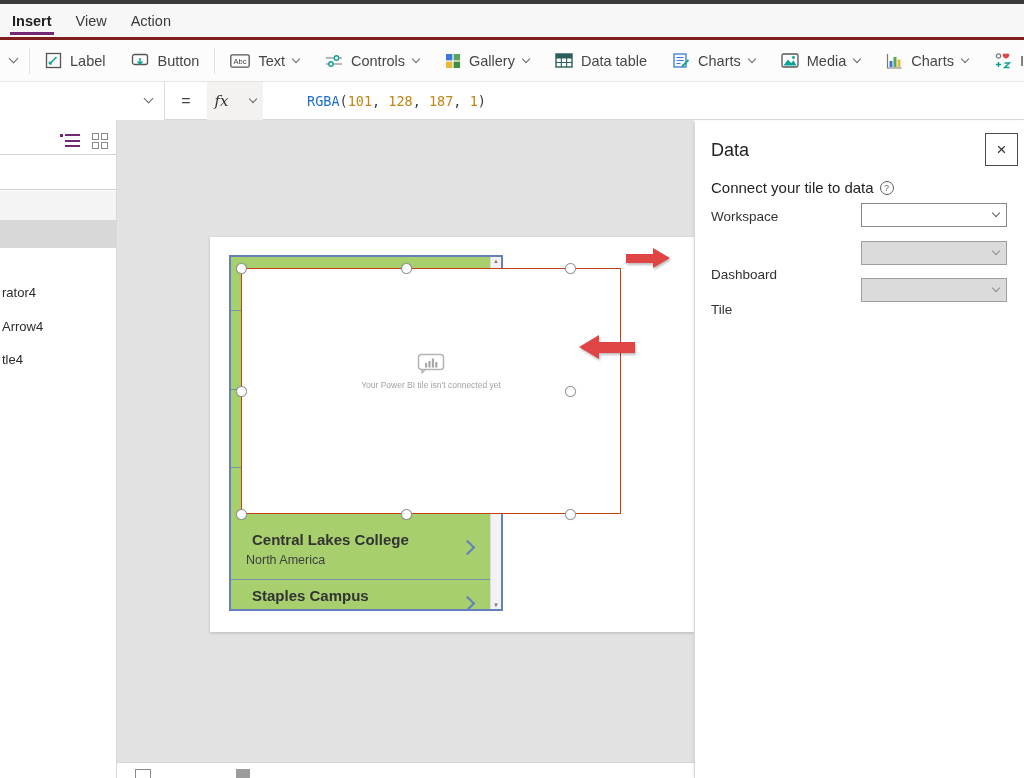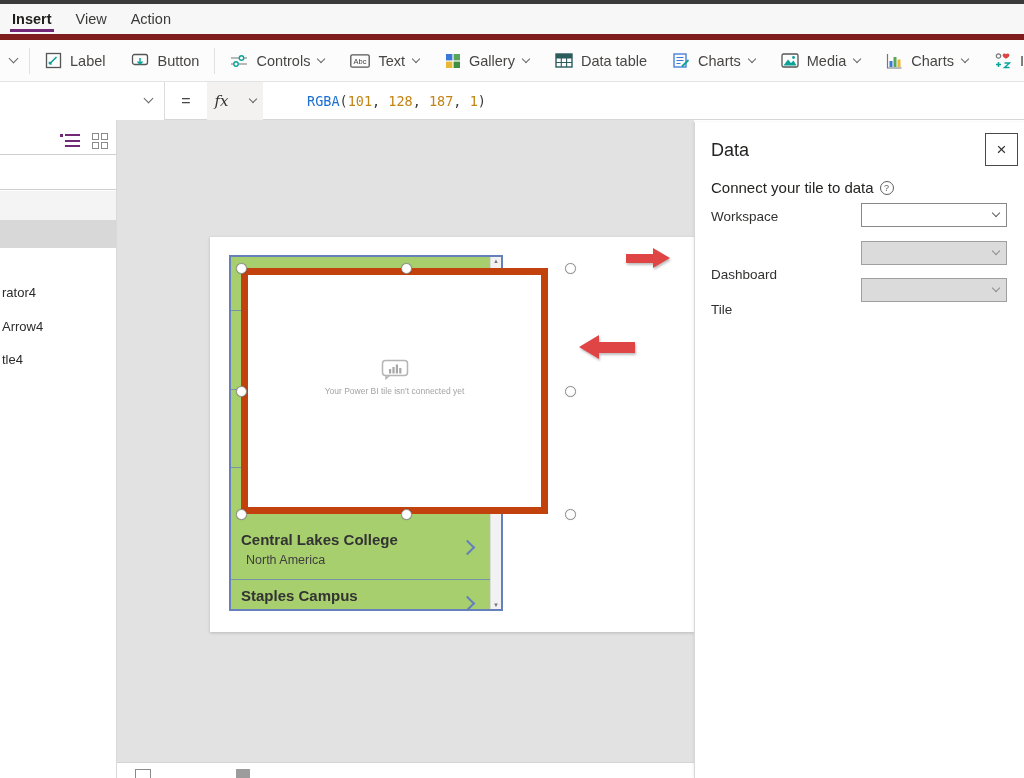--- a/index.html
+++ b/index.html
@@ -4,21 +4,21 @@
 <style>
   * { margin:0; padding:0; box-sizing:border-box; }
   html,body { background:#fff; }
   body { font-family:"Liberation Sans","DejaVu Sans",sans-serif; }
   #app { position:relative; width:1024px; height:778px; overflow:hidden; background:#fff; }
 
   
   .titlebar-sliver { position:absolute; left:0; top:0; width:1024px; height:4px; background:#3a3a3a; }
 
   
-  .menubar { position:absolute; left:0; top:4px; width:1024px; height:36px; background:#f7f7f7; border-bottom:6px solid #7f1d1d; display:flex; align-items:center; }
+  .menubar { position:absolute; left:0; top:4px; width:1024px; height:36px; background:#f7f7f7; border-bottom:3px solid #7f1d1d; display:flex; align-items:center; }
   .menu-item { position:relative; font-size:14.5px; color:#3b3a39; padding:0 12px; height:100%; display:flex; align-items:center; cursor:default; }
   .menu-item.active { color:#201f1e; font-weight:bold; }
   .menu-item.active::after { content:""; position:absolute; left:10px; right:10px; bottom:2px; height:3px; background:#742774; }
 
   
   .toolbar { position:absolute; left:0; top:40px; width:1024px; height:42px; background:#fcfcfc; border-bottom:1px solid #e3e3e3; display:flex; align-items:center; overflow:hidden; }
   .tb-sep { width:1px; height:26px; background:#e1e1e1; margin:0 2px; flex:0 0 auto; }
   .tb-item { display:flex; align-items:center; gap:8px; padding:0 13px; height:100%; color:#484644; font-size:14.5px; white-space:nowrap; flex:0 0 auto; }
   .tb-overflow { padding:0 10px; }
   .chv { display:inline-block; width:7px; height:7px; border-right:1.4px solid #666; border-bottom:1.4px solid #666; transform:rotate(45deg); margin-top:-4px; }
@@ -54,26 +54,26 @@
   
   .canvas { position:absolute; left:117px; top:120px; width:577px; height:658px; background:#e2e2e2; overflow:hidden; }
   .artboard { position:absolute; left:93px; top:117px; width:484px; height:395px; background:#fff; box-shadow:0 1px 3px rgba(0,0,0,.18); }
 
   
   .gallery { position:absolute; left:112px; top:135px; width:274px; height:356px; background:#a7cf6e; border:2px solid #6580bb; }
   .g-scrollbar { position:absolute; right:0; top:0; width:11px; height:100%; background:#f2f2f2; border-left:1px solid #dcdcdc; }
   .g-scroll-up { position:absolute; top:1px; left:0; width:100%; text-align:center; font-size:6px; color:#777; }
   .g-scroll-dn { position:absolute; bottom:1px; left:0; width:100%; text-align:center; font-size:6px; color:#777; }
   .g-sep { position:absolute; left:0; width:260px; height:1px; background:rgba(101,128,187,.75); }
-  .g-title { position:absolute; left:10px; font-size:15px; font-weight:bold; color:#333; }
+  .g-title { position:absolute; left:21px; font-size:15px; font-weight:bold; color:#333; }
   .g-sub { position:absolute; left:15px; font-size:12.5px; color:#3e3e3e; }
   .g-arrow { position:absolute; width:11px; height:11px; border-top:2px solid #6580bb; border-right:2px solid #6580bb; transform:rotate(45deg); }
 
   
-  .pbi-tile { position:absolute; left:124px; top:148px; width:307px; height:246px; background:#fff; border:7px solid #c2410c; }
+  .pbi-tile { position:absolute; left:124px; top:148px; width:380px; height:246px; background:#fff; border:1px solid #c2410c; }
   .pbi-inner { position:absolute; left:0; top:84px; width:100%; display:flex; flex-direction:column; align-items:center; }
   .pbi-caption { margin-top:6px; font-size:8.5px; color:#a3a3a3; }
   .pbi-cta { margin-top:8px; width:131px; background:#70226b; color:#fff; font-size:8.5px; line-height:1.35; text-align:center; padding:5px 4px; }
 
   
   .handle { position:absolute; width:11px; height:11px; border-radius:50%; background:#fff; border:1px solid #8f8f8f; box-shadow:0 0 1px rgba(0,0,0,.25); }
 
   
   .red-arrow { position:absolute; display:flex; align-items:center; filter:drop-shadow(1px 2px 1px rgba(0,0,0,.25)); }
   .ra-body { width:27px; height:9px; background:#e04545; }
@@ -132,35 +132,35 @@
       <svg width="18" height="17" viewBox="0 0 18 17">
           <rect x="1.5" y="2.5" width="15" height="10" rx="2" fill="none" stroke="#555" stroke-width="1.3"></rect>
           <path d="M9 6 v6 M9 12 l-2.5-2.5 M9 12 l2.5-2.5" stroke="#0ba397" stroke-width="1.5" fill="none"></path>
         </svg>
       <span>Button</span>
     </div>
 
     <div class="tb-sep"></div>
 
     <div class="tb-item">
+      <svg width="20" height="14" viewBox="0 0 20 14">
+          <rect x="0.8" y="0.8" width="18.4" height="12.4" rx="1.5" fill="none" stroke="#555" stroke-width="1.3"></rect>
+          <text x="10" y="10" font-size="7.5" text-anchor="middle" fill="#444" font-family="sans-serif">Abc</text>
+        </svg>
+      <span>Text</span>
+      <span class="chv small"></span>
+    </div>
+
+    <div class="tb-item">
       <svg width="18" height="16" viewBox="0 0 18 16">
           <path d="M1 5 h16 M1 11 h16" stroke="#777" stroke-width="1.2"></path>
           <circle cx="11.5" cy="5" r="2.2" fill="#fff" stroke="#0ba397" stroke-width="1.4"></circle>
           <circle cx="6" cy="11" r="2.2" fill="#fff" stroke="#0ba397" stroke-width="1.4"></circle>
         </svg>
       <span>Controls</span>
-      <span class="chv small"></span>
-    </div>
-
-    <div class="tb-item">
-      <svg width="20" height="14" viewBox="0 0 20 14">
-          <rect x="0.8" y="0.8" width="18.4" height="12.4" rx="1.5" fill="none" stroke="#555" stroke-width="1.3"></rect>
-          <text x="10" y="10" font-size="7.5" text-anchor="middle" fill="#444" font-family="sans-serif">Abc</text>
-        </svg>
-      <span>Text</span>
       <span class="chv small"></span>
     </div>
 
     <div class="tb-item">
       <svg width="16" height="16" viewBox="0 0 16 16">
           <rect x="1" y="1" width="6.4" height="6.4" fill="#3b78d8"></rect>
           <rect x="8.6" y="1" width="6.4" height="6.4" fill="#57a65a"></rect>
           <rect x="1" y="8.6" width="6.4" height="6.4" fill="#e8b935"></rect>
           <rect x="8.6" y="8.6" width="6.4" height="6.4" fill="#3f8f43"></rect>
         </svg>

